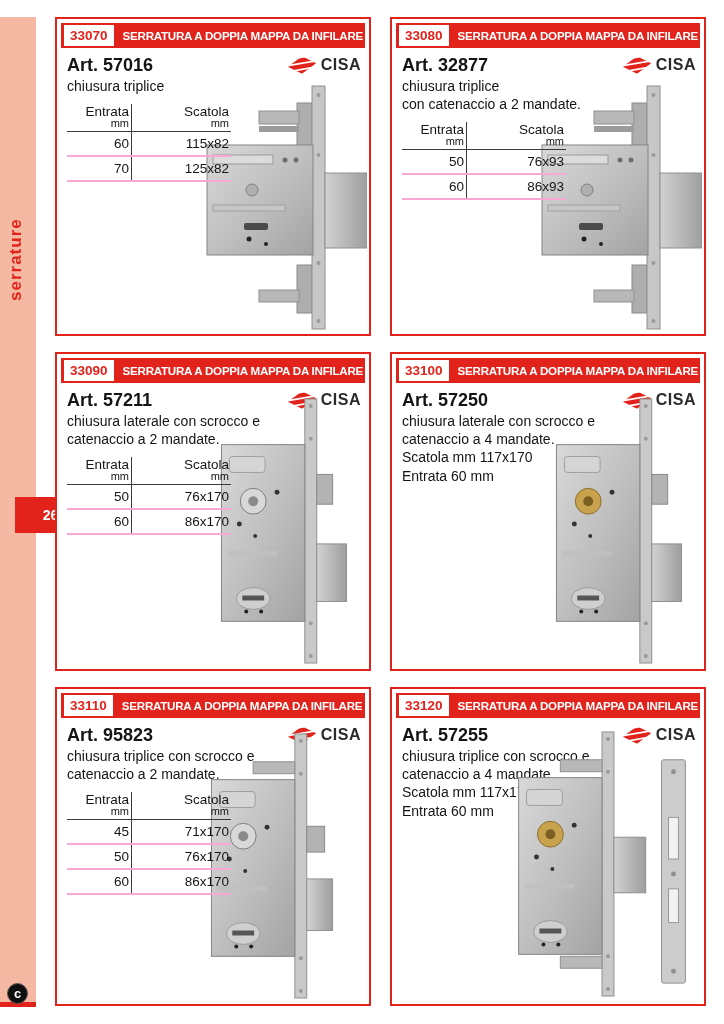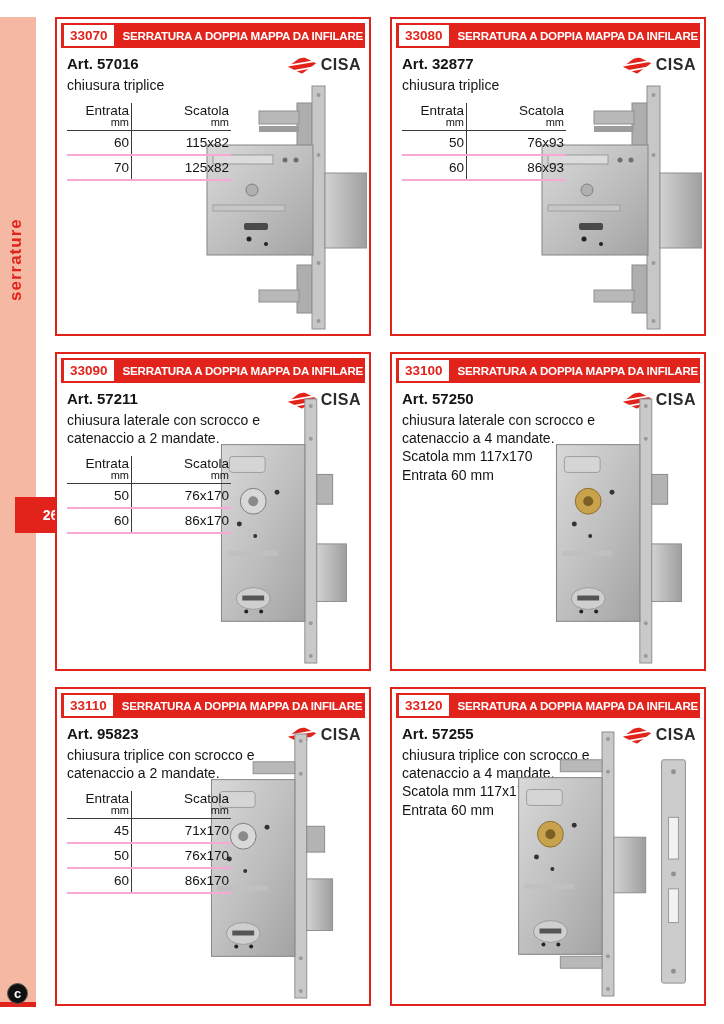--- a/index.html
+++ b/index.html
@@ -39,21 +39,21 @@
   }
   .pcode{
     background:#fff;color:#e2231b;font-weight:bold;font-size:13.5px;
     margin-left:3px;padding:2px 6px 2px 6px;line-height:17px;text-align:center;
   }
   .ptitle{
     color:#fff;font-weight:bold;font-size:11.6px;letter-spacing:-0.25px;
     margin-left:9px;white-space:nowrap;
   }
   .art-row{margin:7px 8px 0 10px;display:flex;justify-content:space-between;align-items:flex-start;}
-  .art{font-weight:bold;font-size:15px;}
+  .art{font-weight:bold;font-size:18px;}
   .brand{display:flex;align-items:center;gap:4px;}
   .brand svg{display:block;}
   .brand-name{font-weight:800;font-size:16px;color:#2b2b2b;letter-spacing:0.5px;}
   .desc{margin:1px 10px 0 10px;font-size:14px;line-height:1.3;}
   .dims{margin:9px 0 0 10px;border-collapse:collapse;text-align:right;font-size:13.5px;position:relative;z-index:2;background:transparent;}
   .dims td{padding:4px 2px;}
   .dims .c1{width:60px;border-right:1px solid #3a3a3a;}
   .dims .c2{width:95px;}
   .dims tr.hd td{border-bottom:1px solid #3a3a3a;padding:0 2px 2px 2px;}
   .dims tr.rw td{border-bottom:2px solid #f9a8d4;}
@@ -164,20 +164,21 @@
           <polygon points="0,6 34,0 34,5 0,11"></polygon>
             <polygon points="0,13 34,7 34,12 0,18"></polygon>
             <polygon points="0,20 34,14 34,19 0,25"></polygon>
         </g>
       </svg>
       <span class="brand-name">CISA</span>
     </span>
   </div>
   <div class="desc">
     <div>chiusura triplice</div>
+    <div>con catenaccio a 2 mandate.</div>
   </div>
   <table class="dims">
     <tbody>
         <tr class="hd">
       <td class="c1"><span>Entrata</span><span class="unit">mm</span></td>
       <td class="c2"><span>Scatola</span><span class="unit">mm</span></td>
     </tr>
     <tr class="rw">
           <td class="c1">50</td>
           <td class="c2">76x93</td>

